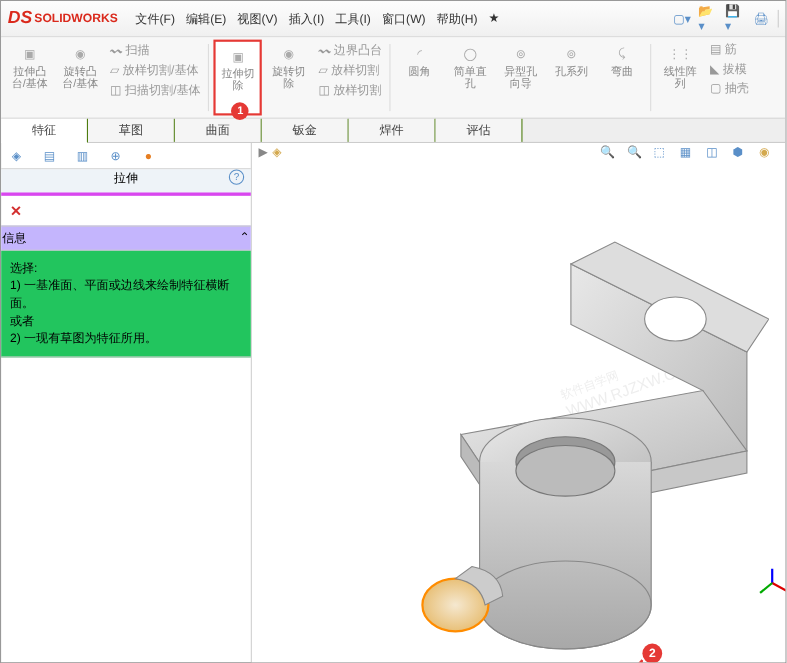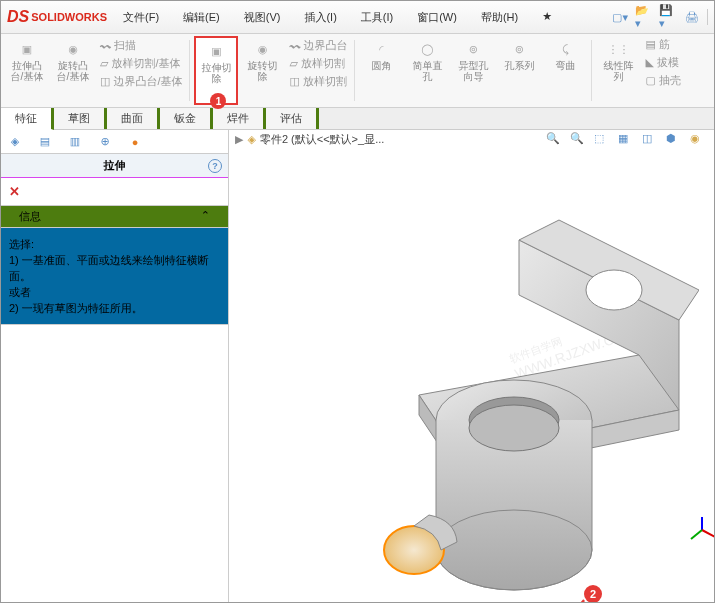--- a/index.html
+++ b/index.html
@@ -1,46 +1,46 @@
 <!DOCTYPE html>
 <html><head>
 <meta charset="utf-8">
 <style>
 *{box-sizing:border-box;margin:0;padding:0;font-family:"Microsoft YaHei",Arial,sans-serif;font-size:11px}
 body{width:715px;height:603px;background:#fff;overflow:hidden;border:1px solid #999;position:relative}
 .menubar{height:26px;background:linear-gradient(#fdfdfd,#f0f0f0);border-bottom:1px solid #d0d0d0;display:flex;align-items:center;padding:16px 6px;gap:4px}
 .logo{color:#da291c;font-weight:bold;font-size:13px;display:flex;align-items:center;gap:2px}
 .logo-s{font-style:italic;color:#da291c;font-size:16px}
-.menu-items{display:flex;gap:16px;margin-left:8px}
+.menu-items{display:flex;gap:2px;margin-left:8px}
 .menu-item{padding:3px 4px;color:#333;cursor:pointer}
 .menu-right{margin-left:auto;display:flex;gap:6px;align-items:center}
 .mr-icon{width:18px;height:18px;display:flex;align-items:center;justify-content:center;color:#5a8fc8}
 .mr-sep{width:1px;height:16px;background:#ccc}
 .ribbon{height:74px;background:#f7f7f7;border-bottom:1px solid #d0d0d0;display:flex;padding:2px 4px;gap:2px}
 .rbig{display:flex;flex-direction:column;align-items:center;width:44px;padding:2px;color:#999}
 .rbig.hl{border:2px solid #e53935;background:#fff}
 .ricon{width:26px;height:22px;display:flex;align-items:center;justify-content:center;color:#aaa}
 .rlbl{font-size:10px;text-align:center;line-height:11px;color:#888}
 .rsmall-col{display:flex;flex-direction:column;gap:1px}
 .rsmall{display:flex;align-items:center;gap:3px;padding:1px 3px;color:#999;font-size:10px}
 .rsep{width:1px;background:#ddd;margin:4px 2px}
 .callout{position:absolute;width:16px;height:16px;border-radius:50%;background:#e53935;color:#fff;display:flex;align-items:center;justify-content:center;font-size:10px;font-weight:bold}
 .tabs{height:22px;background:#eee;border-bottom:1px solid #ccc;display:flex}
-.tab{padding:3px 14px;border-right:3px solid #4d7c0f;color:#444;background:#f5f5f5}
+.tab{padding:3px 28px;border-right:1px solid #4d7c0f;color:#444;background:#f5f5f5}
 .tab.active{background:#fff;border-bottom:1px solid #fff;margin-bottom:-1px}
 .content{display:flex;height:479px;position:relative}
 .left-panel{width:228px;border-right:1px solid #ccc;display:flex;flex-direction:column}
 .lp-tabs{height:24px;display:flex;border-bottom:1px solid #ccc;align-items:center;padding:0 4px;gap:10px}
 .lp-tab{width:20px;height:20px;display:flex;align-items:center;justify-content:center;color:#5a8fc8}
-.lp-header{height:24px;background:#eef3f8;border-bottom:1px solid #d946ef;display:flex;align-items:center;justify-content:center;position:relative;font-weight:bold}
+.lp-header{height:24px;background:#eef3f8;border-bottom:3px solid #d946ef;display:flex;justify-content:center;position:relative;font-weight:normal}
 .lp-help{position:absolute;right:6px;color:#5a8fc8;border:1px solid #5a8fc8;border-radius:50%;width:14px;height:14px;display:flex;align-items:center;justify-content:center;font-size:9px}
 .lp-x{padding:6px 8px;color:#d32f2f;font-size:13px;font-weight:bold}
 .lp-section{background:#fff}
-.lp-sec-hdr{background:#4d7c0f;padding:3px 18px;border-top:1px solid #ccc;border-bottom:1px solid #ccc;display:flex;justify-content:space-between}
-.lp-info{background:#0369a1;padding:8px;font-size:11px;line-height:16px;border-bottom:1px solid #ccc}
+.lp-sec-hdr{background:#c4b5fd;padding:3px 1px;border-top:1px solid #ccc;border-bottom:1px solid #ccc;display:flex;justify-content:space-between}
+.lp-info{background:#22c55e;padding:8px;font-size:11px;line-height:16px;border-bottom:1px solid #ccc}
 .viewport{flex:1;position:relative;background:#fff}
 .vp-toolbar{position:absolute;top:2px;right:6px;display:flex;gap:6px}
 .vp-tool{width:18px;height:18px;color:#5a8fc8}
 .breadcrumb{position:absolute;top:2px;left:6px;display:flex;align-items:center;gap:4px;font-size:11px;color:#444}
 .bc-arrow{color:#888}
 .part-img{position:absolute;top:50px;left:40px;width:430px;height:420px}
 .callout2{position:absolute;width:18px;height:18px;border-radius:50%;background:#e53935;color:#fff;display:flex;align-items:center;justify-content:center;font-size:11px;font-weight:bold;top:455px;left:355px;z-index:5}
 .arrow-line{position:absolute;top:460px;left:300px;width:70px;height:70px;z-index:4}
 .triad{position:absolute;top:385px;left:458px;width:30px;height:30px}
 .watermark{position:absolute;top:200px;left:280px;font-size:32px;color:#ddd;transform:rotate(-20deg);opacity:0.5;pointer-events:none}
@@ -87,21 +87,21 @@
     <div class="rsmall">
         <span>〰</span>
         <span>扫描</span>
       </div>
     <div class="rsmall">
         <span>▱</span>
         <span>放样切割/基体</span>
       </div>
     <div class="rsmall">
         <span>◫</span>
-        <span>边界凸台/基体</span>
+        <span>扫描切割/基体</span>
       </div>
   </div>
   <div class="rsep"></div>
   <div class="rbig hl" style="position:relative">
     <div class="ricon">▣</div>
     <div class="rlbl">拉伸切
 除</div>
     <div class="callout" style="bottom:-6px;left:14px">1</div>
   </div>
   <div class="rbig">
@@ -200,21 +200,20 @@
 1) 一基准面、平面或边线来绘制特征横断面。
 或者
 2) 一现有草图为特征所用。</div>
     </div>
   </div>
 
   <div class="viewport">
     <div class="breadcrumb">
       <span class="bc-arrow">▶</span>
       <span style="color:#d4a94e">◈</span>
-      <span>零件2 (默认&lt;&lt;默认&gt;_显...</span>
     </div>
     <div class="vp-toolbar">
       <span class="vp-tool">🔍</span>
       <span class="vp-tool">🔍</span>
       <span class="vp-tool">⬚</span>
       <span class="vp-tool">▦</span>
       <span class="vp-tool">◫</span>
       <span class="vp-tool">⬢</span>
       <span class="vp-tool" style="color:#d4a94e">◉</span>
     </div>

